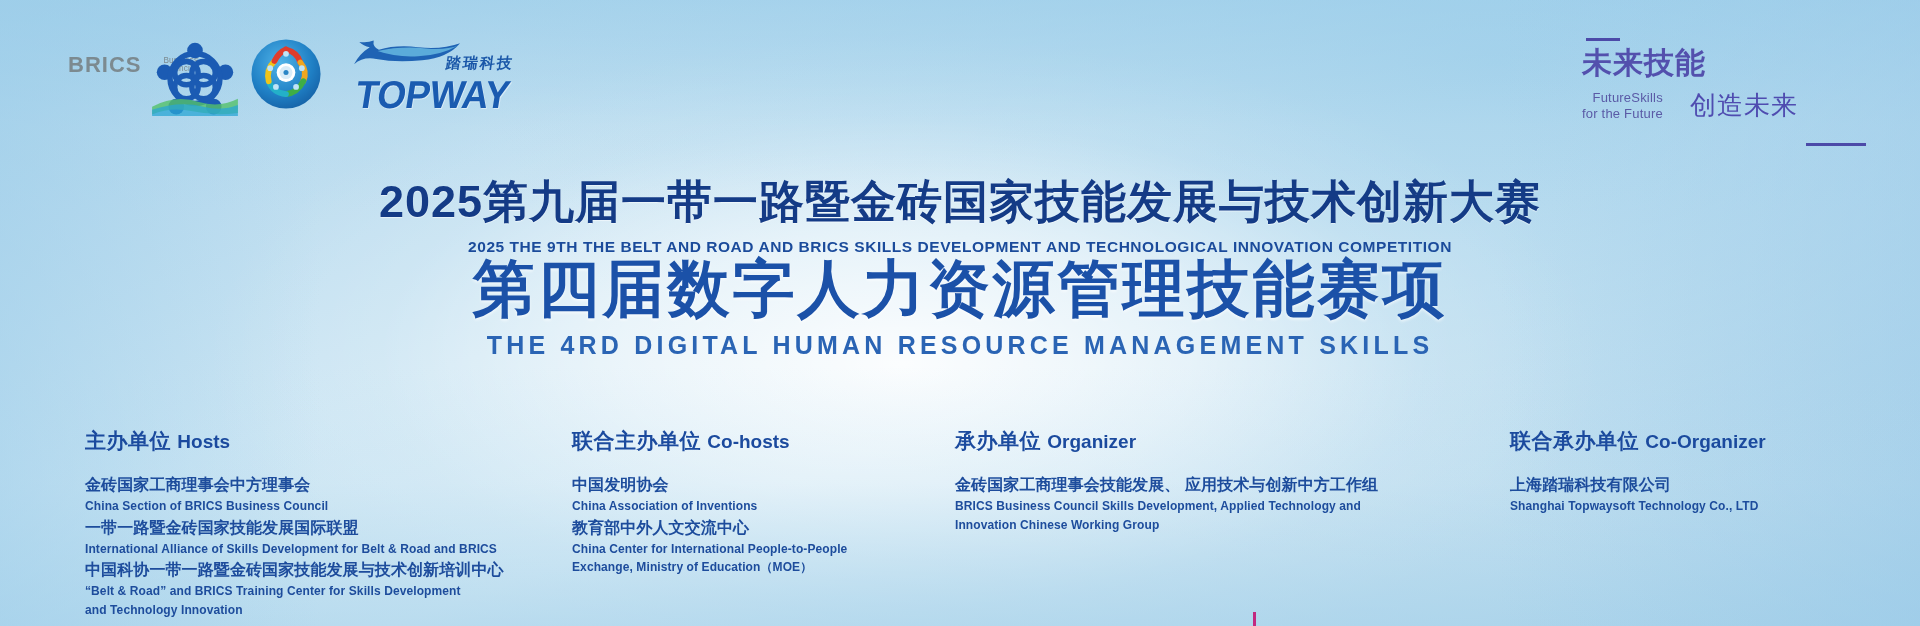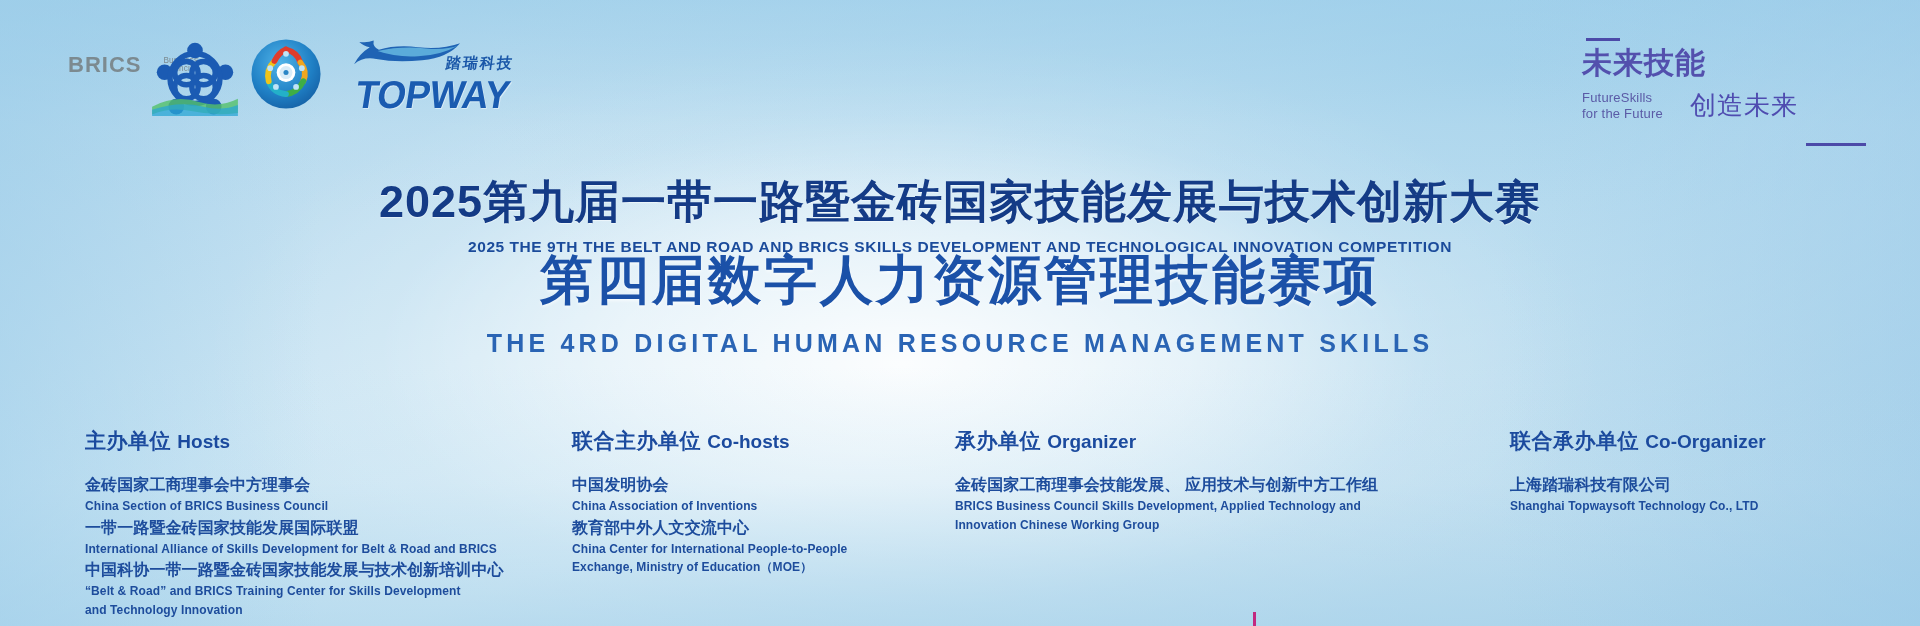--- a/index.html
+++ b/index.html
@@ -149,20 +149,21 @@
   .slogan .en {
     position: absolute;
     left: 10px;
     top: 56px;
     font-family: "Liberation Sans", sans-serif;
     font-weight: 400;
     font-size: 13px;
     line-height: 1.25;
     color: #5a5aa6;
     letter-spacing: .2px;
+    text-align: right;
   }
   .slogan .cn2 {
     position: absolute;
     left: 118px;
     top: 58px;
     font-family: "Liberation Sans", sans-serif;
     font-weight: 400;
     font-size: 26px;
     letter-spacing: 1px;
     color: #4f4cb0;
@@ -195,30 +196,30 @@
     white-space: nowrap;
   }
 
   .subtitle-block {
     position: absolute;
     left: 0; right: 0;
     top: 255px;
     text-align: center;
   }
   .subtitle-cn {
-    font-family: Liberation Mono, monospace;
-    font-weight: 700;
-    font-size: 53px;
+    font-family: Liberation Serif, serif;
+    font-weight: 700;
+    font-size: 62px;
     letter-spacing: 3px;
     color: #1b51a8;
     line-height: 1.1;
     text-shadow: 0 2px 3px rgba(255,255,255,0.6);
   }
   .subtitle-en {
-    margin-top: 16px;
+    margin-top: 8px;
     font-family: "Liberation Sans", sans-serif;
     font-weight: 700;
     font-size: 25px;
     letter-spacing: 4.2px;
     color: #2a64b4;
     white-space: nowrap;
   }
 
   
   .orgs {

